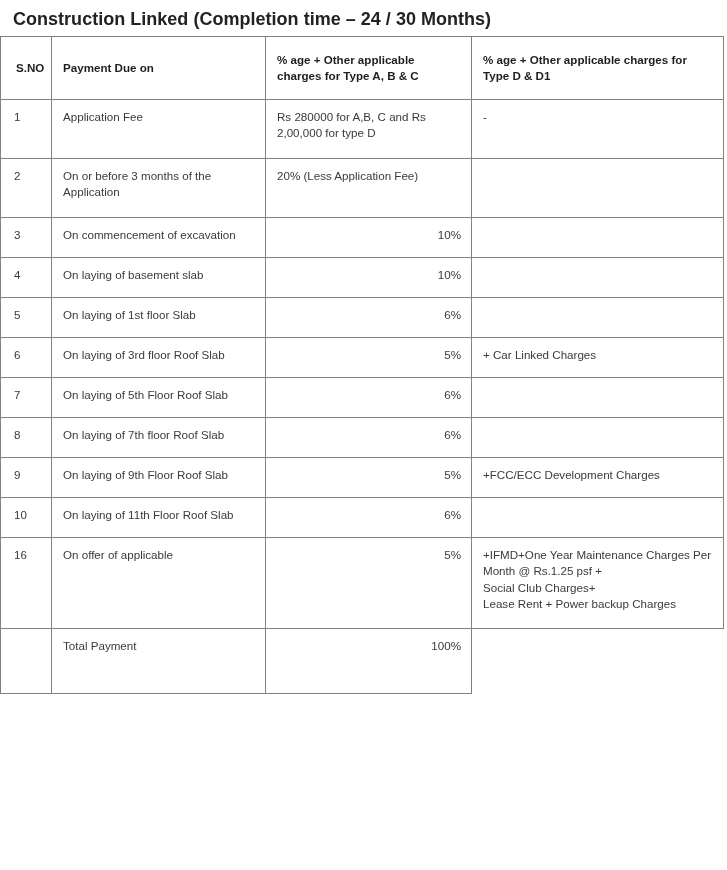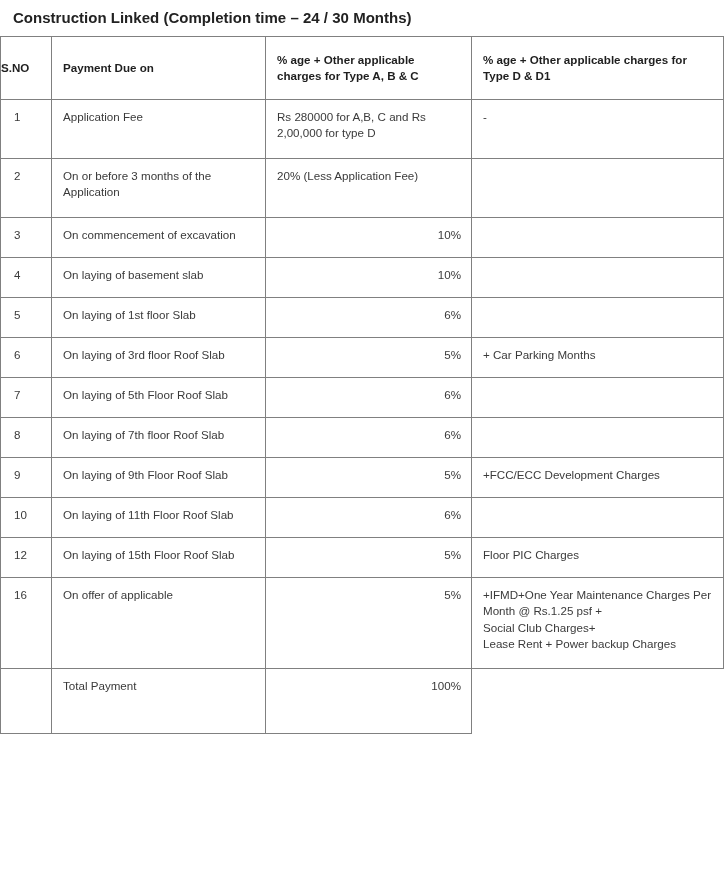--- a/index.html
+++ b/index.html
@@ -23,21 +23,21 @@
     box-sizing: border-box;
     background: #ffffff;
     overflow: hidden;
   }
 
   
   .doc-title {
     position: absolute;
     left: 13px;
     top: 9px;
-    font-size: 15px;
+    font-size: 18px;
     font-weight: bold;
     color: #222222;
     letter-spacing: 0.02px;
     white-space: nowrap;
   }
 
   
   .plan-table {
     position: absolute;
     left: 0px;
@@ -68,21 +68,21 @@
   
   .plan-table thead th {
     font-weight: bold;
     color: #1f1f1f;
     height: 46px;
     vertical-align: middle;
     padding-top: 8px;
     padding-bottom: 8px;
   }
   .plan-table thead th.h-sno {
-    padding-left: 0;
+    padding-left: 15px;
   }
 
   
   .plan-table tbody td {
     height: 21px;
   }
   .plan-table tbody td.sno {
     padding-left: 13px;
     color: #3a3a3a;
   }
@@ -165,21 +165,21 @@
         <td class="sno">5</td>
         <td>On laying of 1st floor Slab</td>
         <td class="center">6%</td>
         <td></td>
       </tr>
 
       <tr>
         <td class="sno">6</td>
         <td>On laying of 3rd floor Roof Slab</td>
         <td class="center">5%</td>
-        <td>+ Car Parking Months</td>
+        <td>+ Car Linked Charges</td>
       </tr>
 
       <tr>
         <td class="sno">7</td>
         <td>On laying of 5th Floor Roof Slab</td>
         <td class="center">6%</td>
         <td></td>
       </tr>
 
       <tr>
@@ -197,26 +197,20 @@
       </tr>
 
       <tr>
         <td class="sno">10</td>
         <td>On laying of 11th Floor Roof Slab</td>
         <td class="center">6%</td>
         <td></td>
       </tr>
 
 
-      <tr>
-        <td class="sno">12</td>
-        <td>On laying of 15th Floor Roof Slab</td>
-        <td class="center">5%</td>
-        <td>Floor PIC Charges</td>
-      </tr>
 
 
 
       <tr>
         <td class="sno">16</td>
         <td class="xtall">On offer of applicable</td>
         <td class="xtall center">5%</td>
         <td class="xtall pre-lines">+IFMD+One Year Maintenance Charges Per Month @ Rs.1.25 psf +
 Social Club Charges+
 Lease Rent + Power backup Charges</td>

